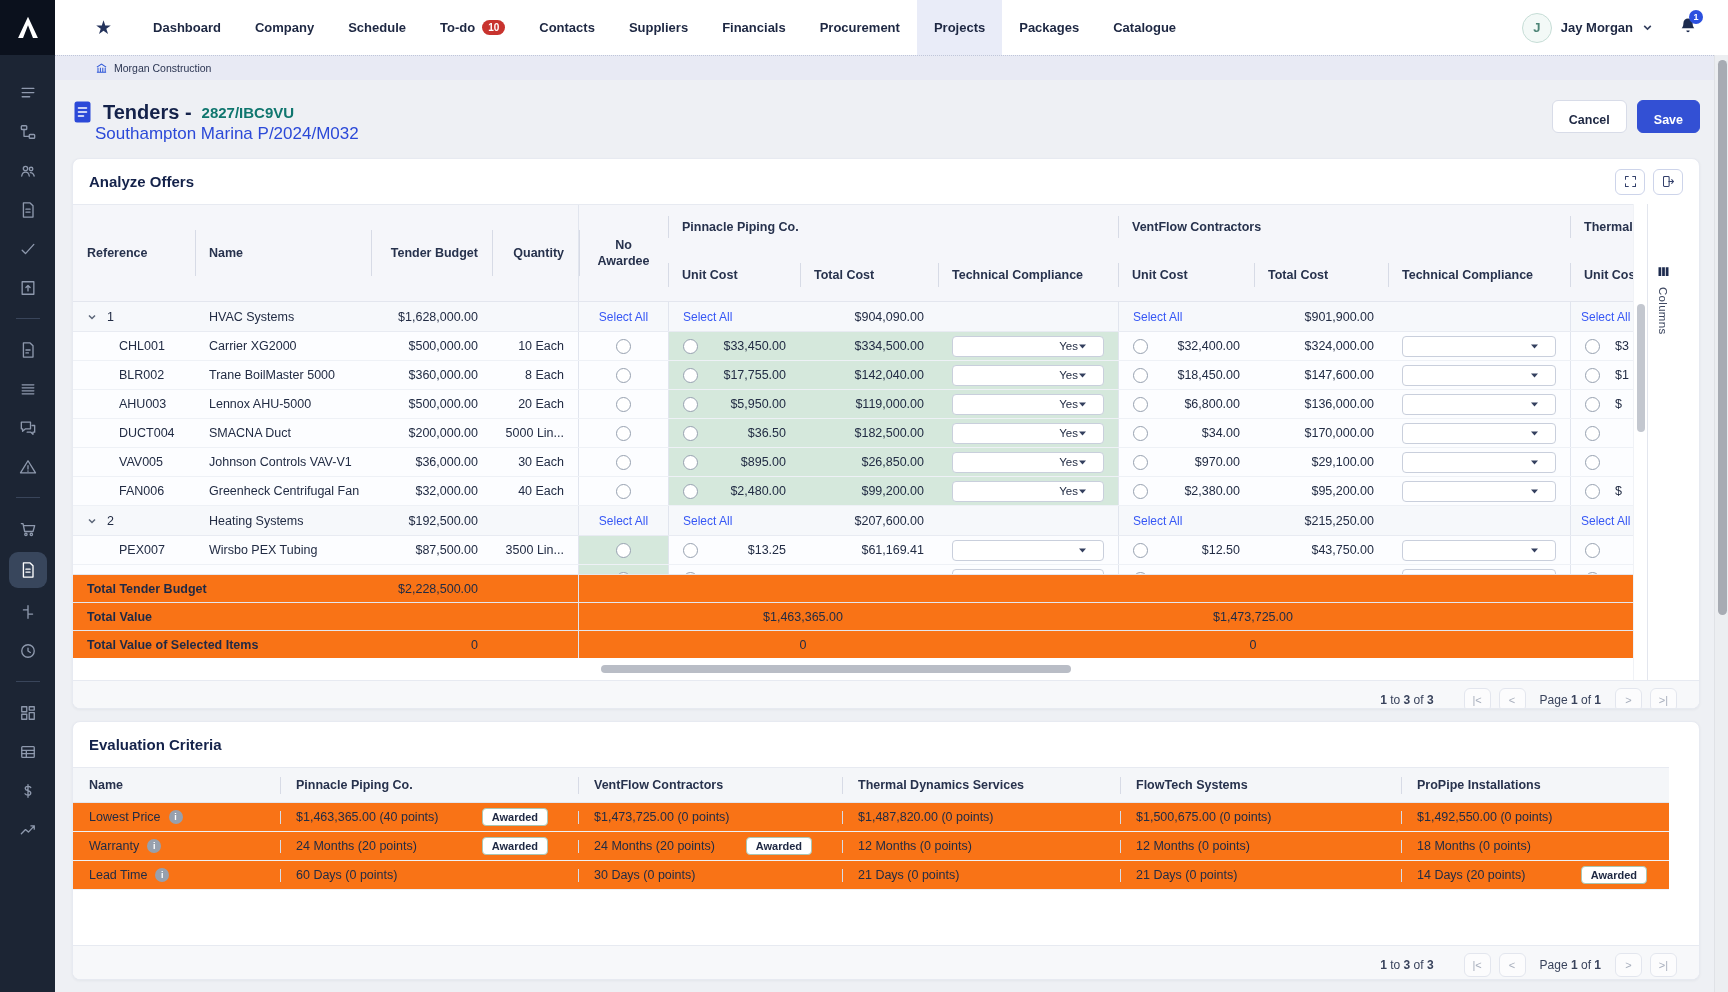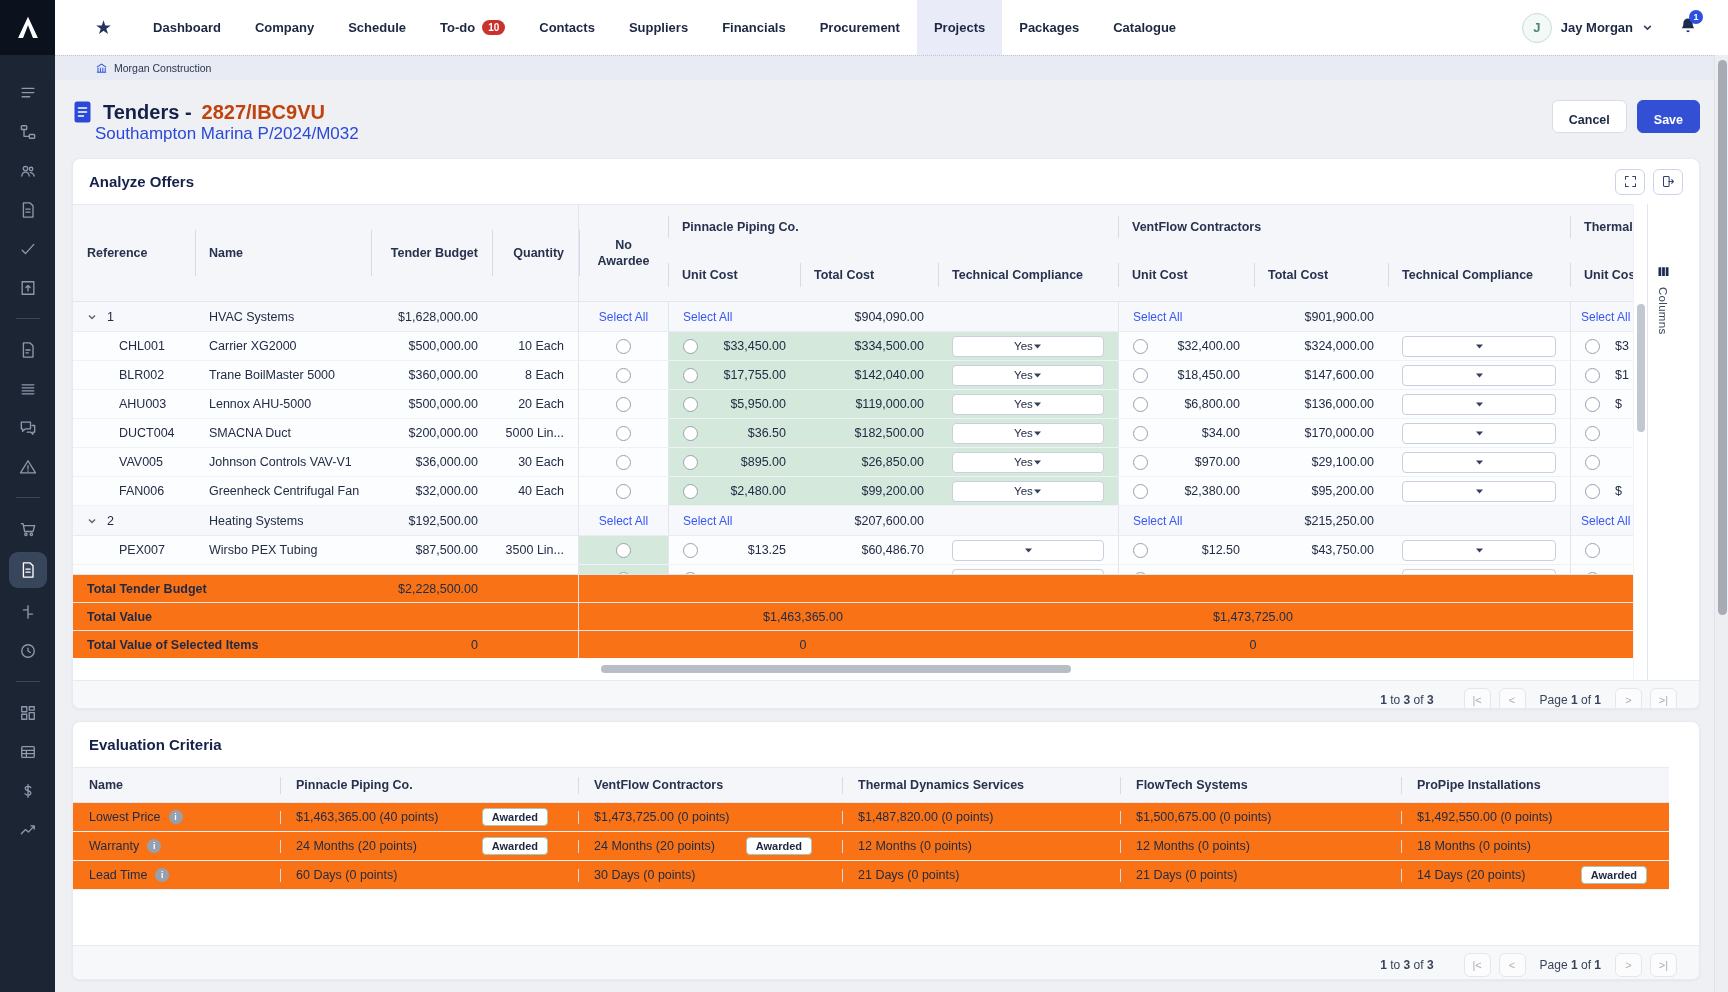--- a/index.html
+++ b/index.html
@@ -28,21 +28,21 @@
 .avatar{width:30px;height:30px;border-radius:50%;border:1.5px solid #c6ddd6;background:#f3f9f7;color:#4e8577;font-size:13px;font-weight:700;display:flex;align-items:center;justify-content:center}
 .user-name{font-size:13px;font-weight:700;color:#1d2742}
 .bell-wrap{position:relative;margin-left:16px;cursor:pointer}
 .bell-badge{position:absolute;top:-6px;right:-5px;background:#2c50df;color:#fff;border-radius:50%;width:14px;height:14px;font-size:9px;font-weight:700;display:flex;align-items:center;justify-content:center}
 .breadcrumb{height:25px;background:#e8eaf4;border-top:1px dotted #bfc6da;display:flex;align-items:center;padding-left:40px;gap:6px;font-size:10.5px;color:#2b3552;flex-shrink:0}
 
 .page-head{display:flex;align-items:flex-start;padding:20px 28px 14px 17px}
 .title-block{display:flex;flex-direction:column;}
 .title-line{display:flex;align-items:center;gap:10px}
 .title-text{font-size:20px;font-weight:700;color:#14224a}
-.title-code{font-size:20px;font-weight:700;color:#c2410c;cursor:pointer}
+.title-code{font-size:15px;font-weight:700;color:#0f766e;cursor:pointer}
 .subtitle{font-size:17px;color:#2b49d8;margin-left:23px;cursor:pointer}
 .head-actions{margin-left:auto;display:flex;gap:10px}
 .btn{height:33px;border-radius:6px;font-size:12.5px;font-weight:700;padding:12px 16px;cursor:pointer;font-family:inherit}
 .btn.ghost{background:#fff;border:1px solid #d8dce8;color:#1d2742}
 .btn.primary{background:#3350d4;border:1px solid #3350d4;color:#fff}
 
 .panel{background:#fff;border:1px solid #e7eaf1;border-radius:8px;margin:0 28px 12px 17px;box-shadow:0 1px 3px rgba(20,30,60,.05);overflow:hidden}
 .panel-head{height:45px;display:flex;align-items:center;padding:0 16px}
 .panel-title{font-size:15px;font-weight:700;color:#14224a}
 .panel-actions{margin-left:auto;display:flex;gap:8px}
@@ -63,21 +63,21 @@
 .arow.group{height:30px;background:#f6f8fb;border-bottom:1px solid #e8ebf2;font-size:12.5px}
 .cell{height:100%;display:flex;align-items:center;padding:0 14px;position:relative;white-space:nowrap;overflow:hidden}
 .cell.rt{justify-content:flex-end}
 .cell.ctr{justify-content:center}
 .cell.green{background:#d5e8dc}
 .ref-item{padding-left:46px}
 .grp{gap:10px;font-size:12.5px;color:#222c44}
 .radio{width:15px;height:15px;border:1.6px solid #97a1b0;border-radius:50%;background:#fff;flex-shrink:0;cursor:pointer}
 .unit-val{flex:1;text-align:right}
 .sel-all{color:#3657f5;font-size:12px;cursor:pointer}
-.select{flex:1;height:21px;background:#fff;border:1px solid #c9cfdc;border-radius:4px;display:flex;align-items:center;justify-content:center;padding:0 16px;font-size:11.5px;color:#222c44;cursor:pointer;min-width:0}
+.select{flex:1;height:21px;background:#fff;border:1px solid #c9cfdc;border-radius:4px;display:flex;align-items:center;justify-content:flex-end;padding:0 16px;font-size:11.5px;color:#222c44;cursor:pointer;min-width:0}
 .tpart{position:absolute;left:44px}
 
 .tot .arow{height:28px;background:#f97316;border-top:1px solid #e4e7ee;font-size:12.5px}
 .tot-label{font-weight:700;color:#1e2945;display:flex;align-items:center;padding-left:14px;grid-column:1/3}
 .span-c{display:flex;align-items:center;justify-content:center}
 .hbar{height:8px;margin:7px 16px;position:relative}
 .hthumb{position:absolute;left:512px;width:470px;height:8px;border-radius:4px;background:#b9bdc6;cursor:pointer}
 .vtrack{width:14px;position:relative;border-left:1px solid #f0f2f6}
 .vthumb{position:absolute;top:100px;left:3px;width:8px;height:128px;border-radius:4px;background:#c3c7cf;cursor:pointer}
 .cols-tab{width:31px;border-left:1px solid #e3e6ee;display:flex;flex-direction:column;align-items:center;padding-top:60px;gap:8px;cursor:pointer}
@@ -635,21 +635,21 @@
                 <div class="cell ">Wirsbo PEX Tubing</div>
                 <div class="cell rt">$87,500.00</div>
                 <div class="cell rt">3500 Lin...</div>
                 <div class="cell ctr fullb green">
                   <span class="radio"></span>
                 </div>
                 <div class="cell fullb">
                   <span class="radio"></span>
                   <span class="unit-val">$13.25</span>
                 </div>
-                <div class="cell rt">$60,486.70</div>
+                <div class="cell rt">$61,169.41</div>
                 <div class="cell ">
                   <span class="select">
                     <span></span>
                     <svg width="9" height="7" viewBox="0 0 9 7">
                       <path d="M1 1.5l3.5 4L8 1.5z" fill="#333f5e"></path>
                     </svg>
                   </span>
                 </div>
                 <div class="cell fullb">
                   <span class="radio"></span>

